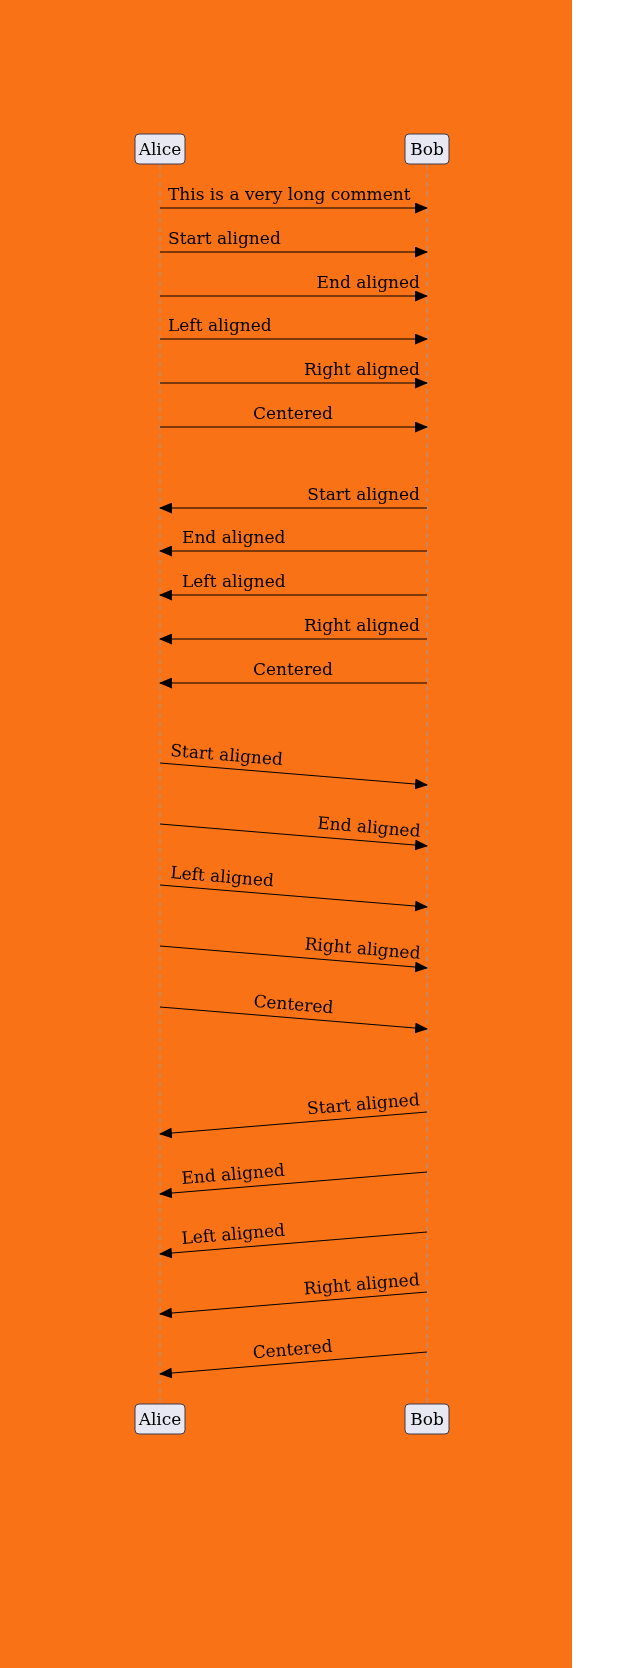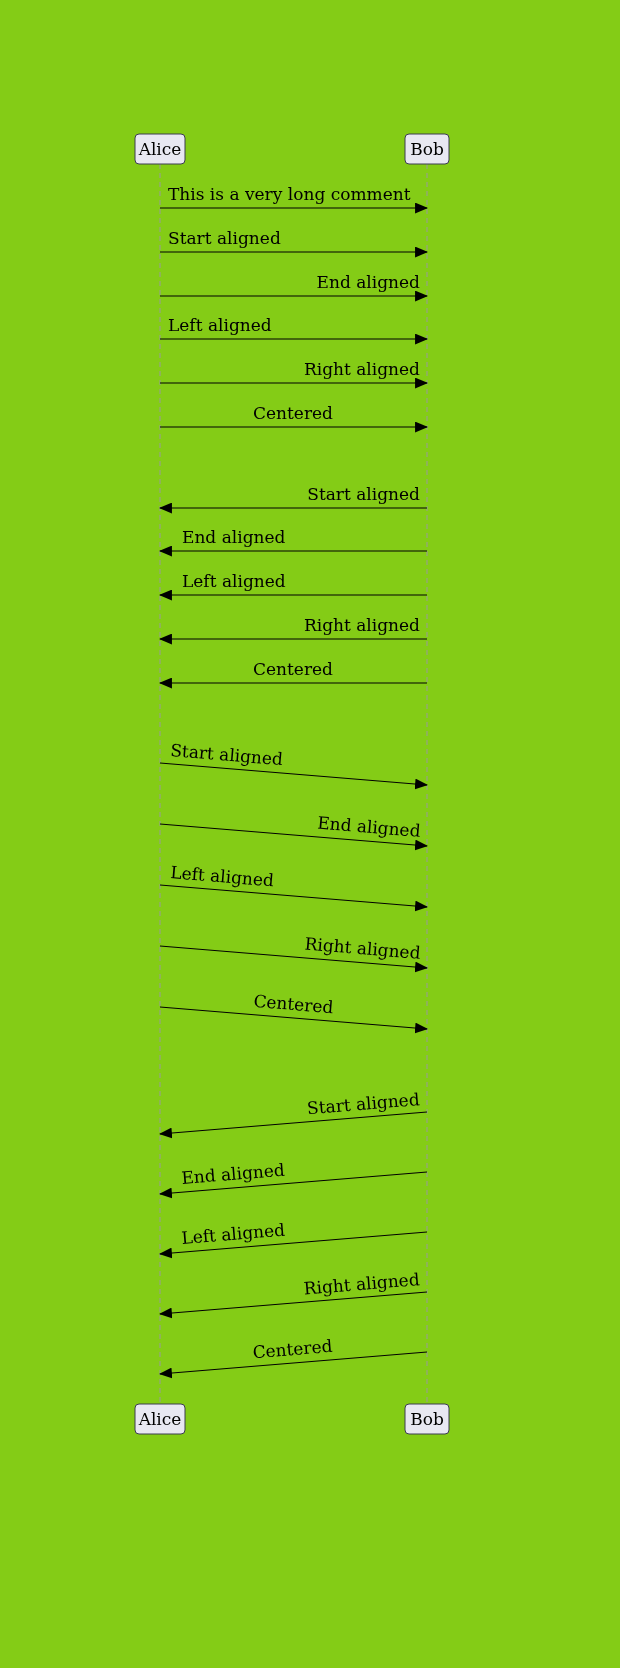--- a/index.html
+++ b/index.html
@@ -2,23 +2,23 @@
 <html><head>
 <meta charset="utf-8">
 <style>
   html, body {
     margin: 0;
     padding: 0;
     background: #ffffff;
   }
   .canvas {
     position: relative;
-    width: 620px;
+    width: 572px;
     height: 1668px;
-    background: #84cc16;
+    background: #f97316;
     overflow: hidden;
   }
   svg {
     display: block;
   }
   .actor-box {
     stroke: #3c3c50;
     stroke-width: 1;
   }
   .actor-label {

